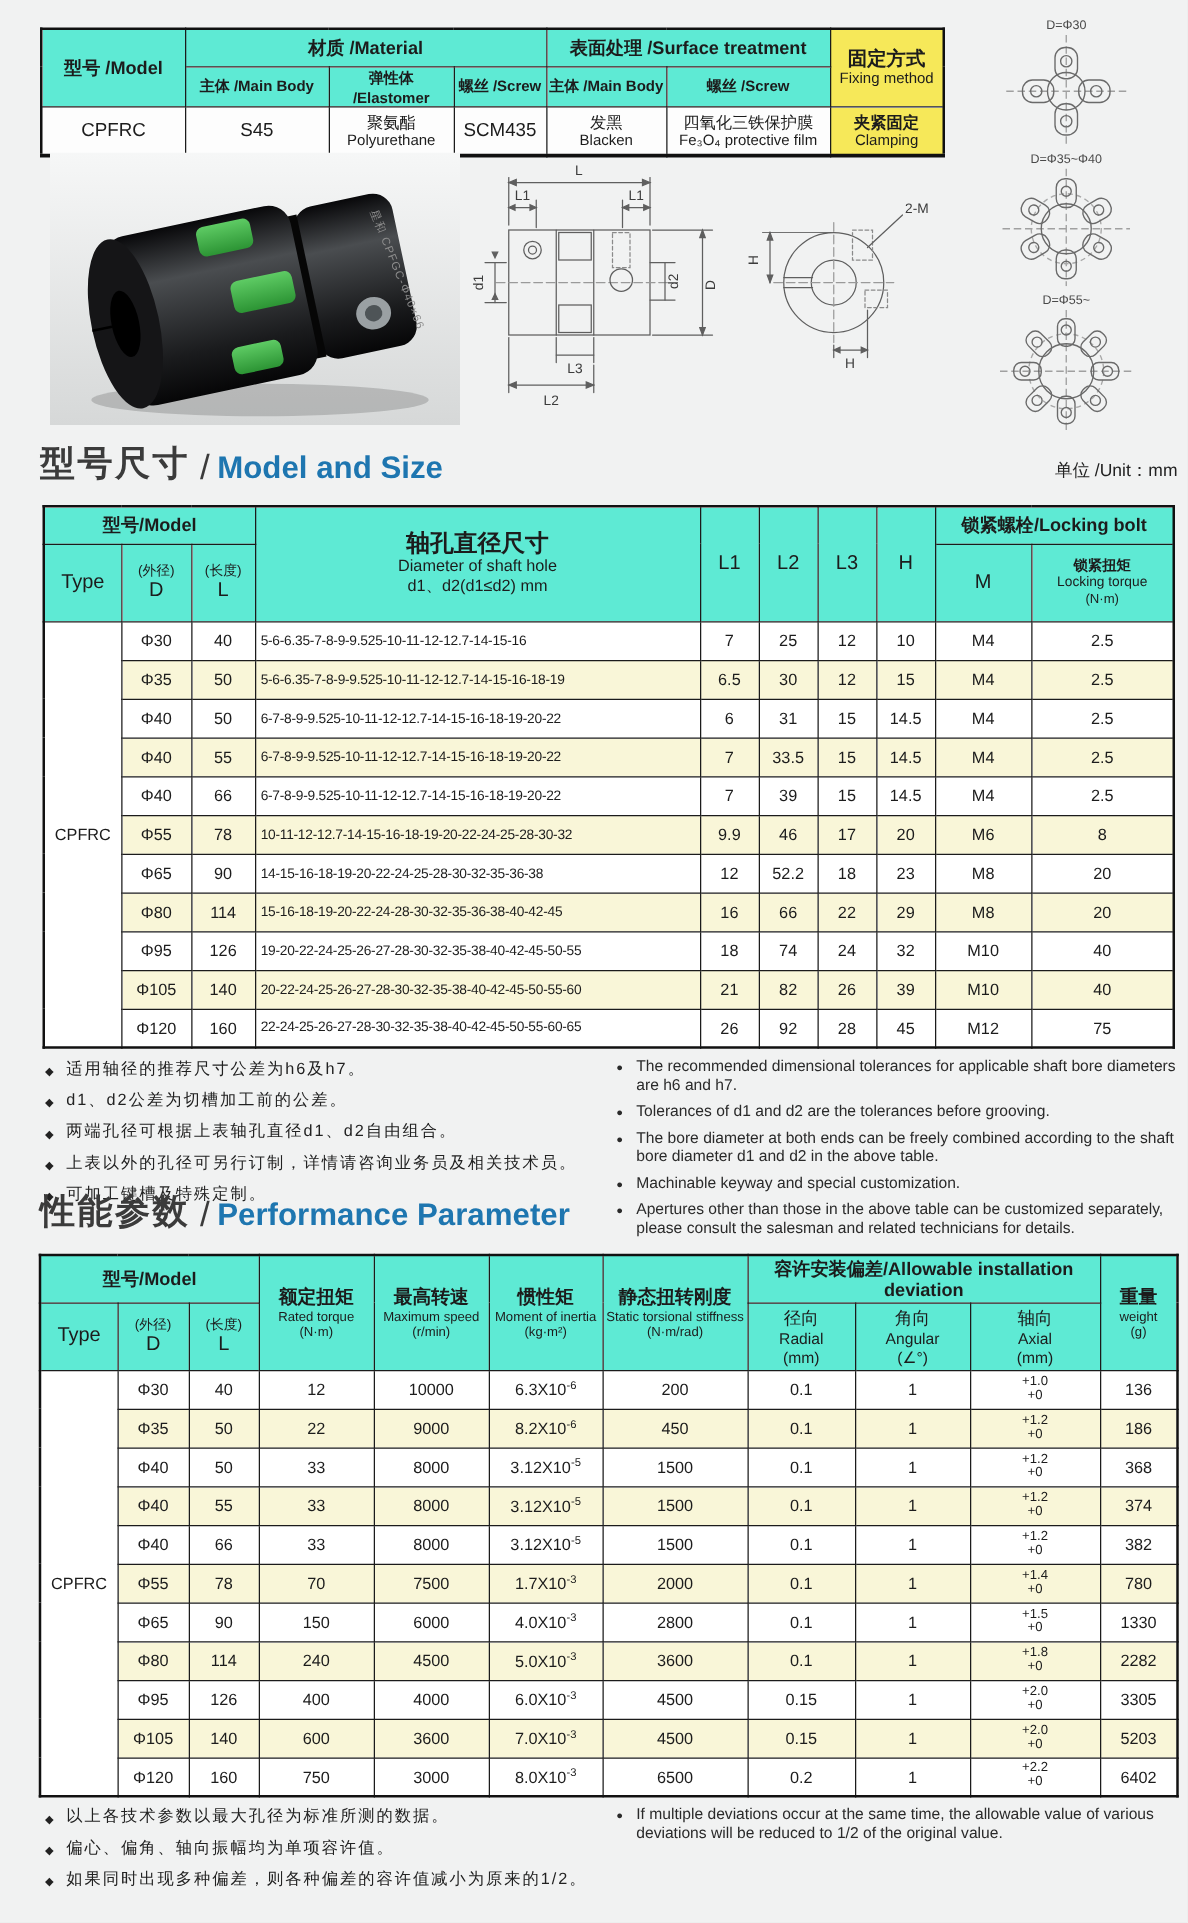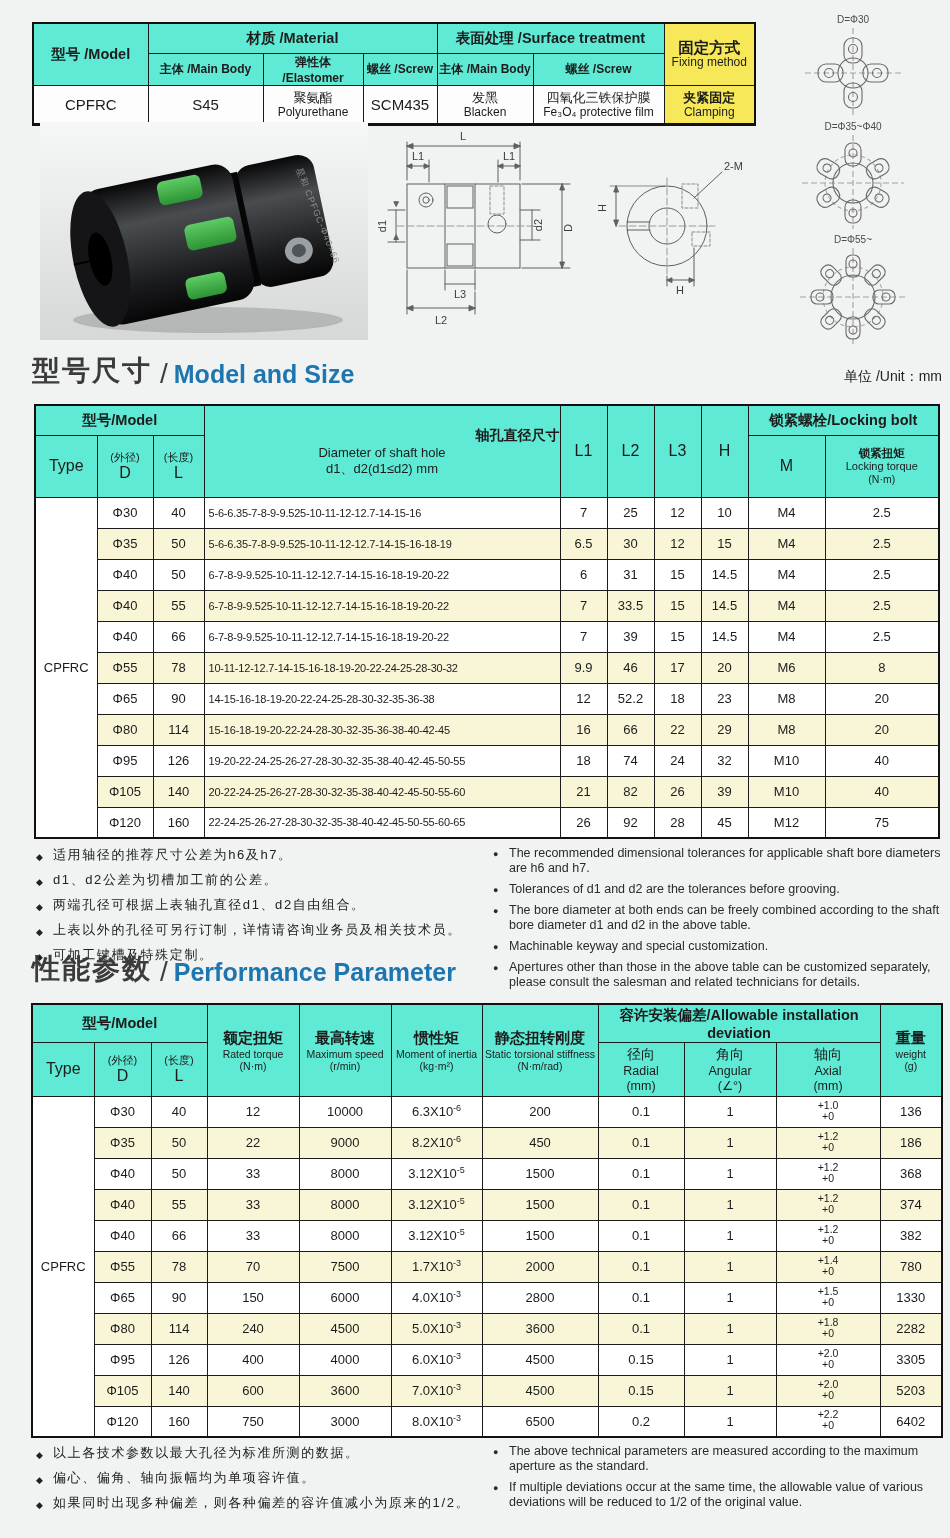--- a/index.html
+++ b/index.html
@@ -38,21 +38,21 @@
   .sec-title .cn { font-size:28px; font-weight:600; color:#3b3b3b; letter-spacing:2px; }
   .sec-title .slash { font-size:28px; color:#3b3b3b; margin:0 6px 0 8px; font-weight:300; }
   .sec-title .en { font-size:25px; color:#1e76b0; font-weight:600; padding-bottom:1px; }
   .sec-title .unit { margin-left:auto; font-size:14px; color:#222; padding-bottom:4px;text-align:right; }
   
   .size-table { position:absolute; left:34px; top:404px; width:904px; border:2.5px solid #111; background:#fff; }
   .size-table thead tr.h1 { height:30px; }
   .size-table thead tr.h2 { height:62px; }
   .size-table tbody tr { height:31px; }
   .size-table tbody tr:nth-child(even) td { background:#f9f6d8; }
-  .h-cn { font-size:14px; font-weight:600; line-height:19px;text-align:right; }
+  .h-cn { font-size:19px; font-weight:600; line-height:19px; }
   .h-en { font-size:13px; line-height:16px; }
   .h-unit { font-size:10.5px; line-height:13px; }
   .h-small { font-size:11px; line-height:13px; }
   .h-big { font-size:16px; }
   .h-mid { font-size:14.5px; font-weight:600; }
   .type-cell { font-size:15px; background:#fff; }
   .size-table td { font-size:13px; }
   .size-table td.col-bores { text-align:left; padding:0 0 0 4px; font-size:11px; letter-spacing:-0.2px; }
   
   .perf-table { position:absolute; left:31px; top:1003px; width:910px; border:2.5px solid #111; background:#fff; }
@@ -803,18 +803,17 @@
       </tbody>
   </table>
 
   <div class="notes perf-notes">
     <div class="cn-col">
         <div class="note-item">以上各技术参数以最大孔径为标准所测的数据。</div>
         <div class="note-item">偏心、偏角、轴向振幅均为单项容许值。</div>
         <div class="note-item">如果同时出现多种偏差，则各种偏差的容许值减小为原来的1/2。</div>
       </div>
     <div class="en-col">
-        <div class="note-item">The above technical parameters are measured according to the maximum aperture as the standard.</div>
         <div class="note-item">If multiple deviations occur at the same time, the allowable value of various deviations will be reduced to 1/2 of the original value.</div>
       </div>
   </div>
 
 </div>
 
 </body></html>

